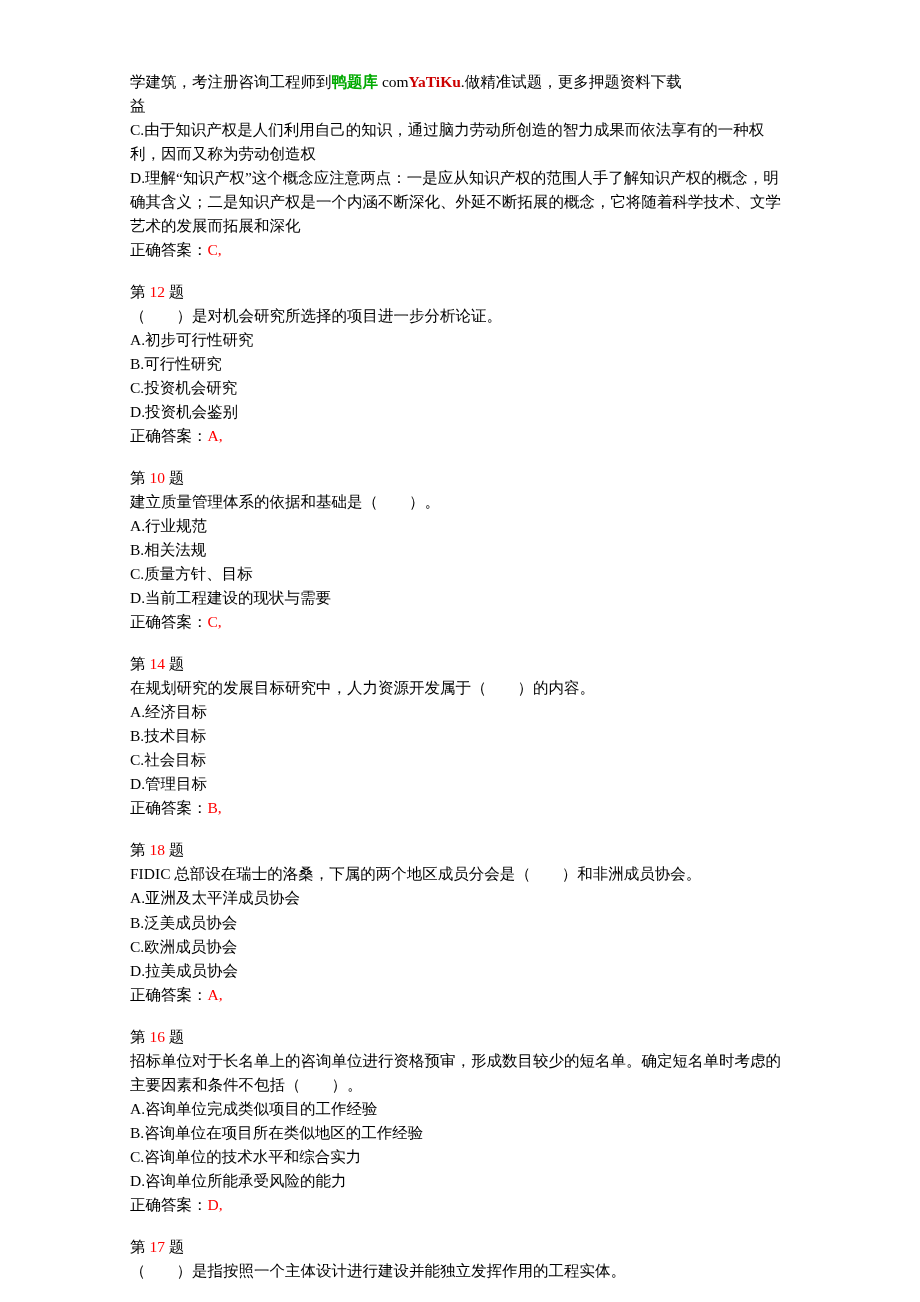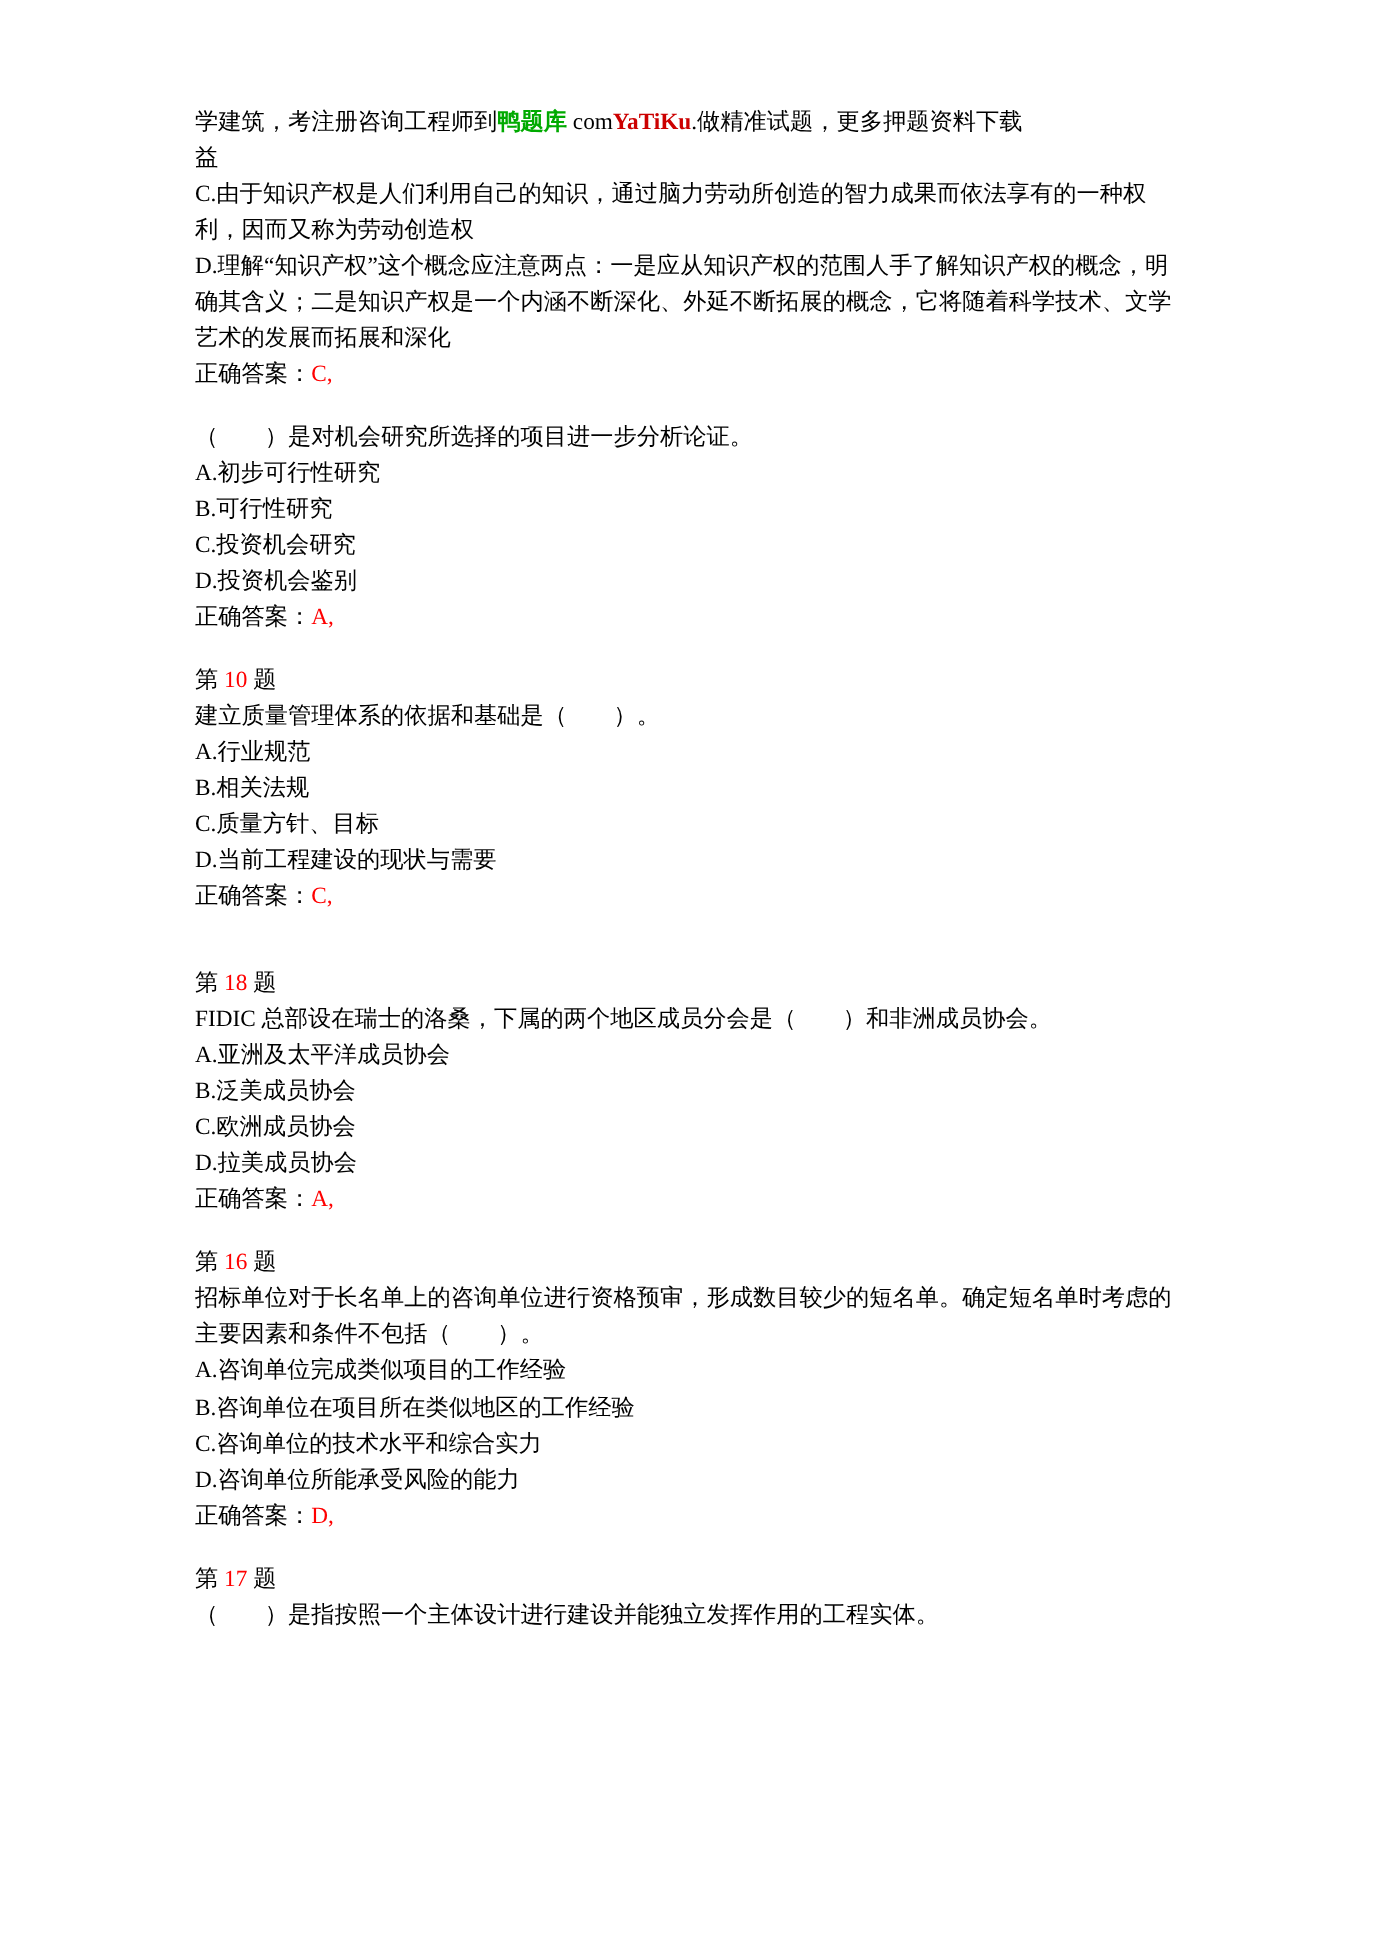--- a/index.html
+++ b/index.html
@@ -47,20 +47,23 @@
     <span class="opt">C.由于知识产权是人们利用自己的知识，通过脑力劳动所创造的智力成果而依法享有的一种权利，因而又称为劳动创造权</span>
     <span class="opt">D.理解“知识产权”这个概念应注意两点：一是应从知识产权的范围人手了解知识产权的概念，明确其含义；二是知识产权是一个内涵不断深化、外延不断拓展的概念，它将随着科学技术、文学艺术的发展而拓展和深化</span>
     <span>
       <span class="ans-label">正确答案：</span><span class="ans-val">C,</span>
     </span>
   </div>
 
   <div class="gap"></div>
 
   <div class="q-block">
+    <div class="q-header">
+      <span>第 </span><span class="q-num">12</span><span> 题</span>
+    </div>
     <div class="q-text">（　　）是对机会研究所选择的项目进一步分析论证。</div>
     <span class="opt">A.初步可行性研究</span>
     <span class="opt">B.可行性研究</span>
     <span class="opt">C.投资机会研究</span>
     <span class="opt">D.投资机会鉴别</span>
     <span>
       <span class="ans-label">正确答案：</span><span class="ans-val">A,</span>
     </span>
   </div>
 
@@ -75,20 +78,33 @@
     <span class="opt">B.相关法规</span>
     <span class="opt">C.质量方针、目标</span>
     <span class="opt">D.当前工程建设的现状与需要</span>
     <span>
       <span class="ans-label">正确答案：</span><span class="ans-val">C,</span>
     </span>
   </div>
 
   <div class="gap"></div>
 
+  <div class="q-block">
+    <div class="q-header">
+      <span>第 </span><span class="q-num">14</span><span> 题</span>
+    </div>
+    <div class="q-text">在规划研究的发展目标研究中，人力资源开发属于（　　）的内容。</div>
+    <span class="opt">A.经济目标</span>
+    <span class="opt">B.技术目标</span>
+    <span class="opt">C.社会目标</span>
+    <span class="opt">D.管理目标</span>
+    <span>
+      <span class="ans-label">正确答案：</span><span class="ans-val">B,</span>
+    </span>
+  </div>
 
   <div class="gap"></div>
 
   <div class="q-block">
     <div class="q-header">
       <span>第 </span><span class="q-num">18</span><span> 题</span>
     </div>
     <div class="q-text">
       <span class="latin">FIDIC</span><span> 总部设在瑞士的洛桑，下属的两个地区成员分会是（　　）和非洲成员协会。</span>
     </div>

